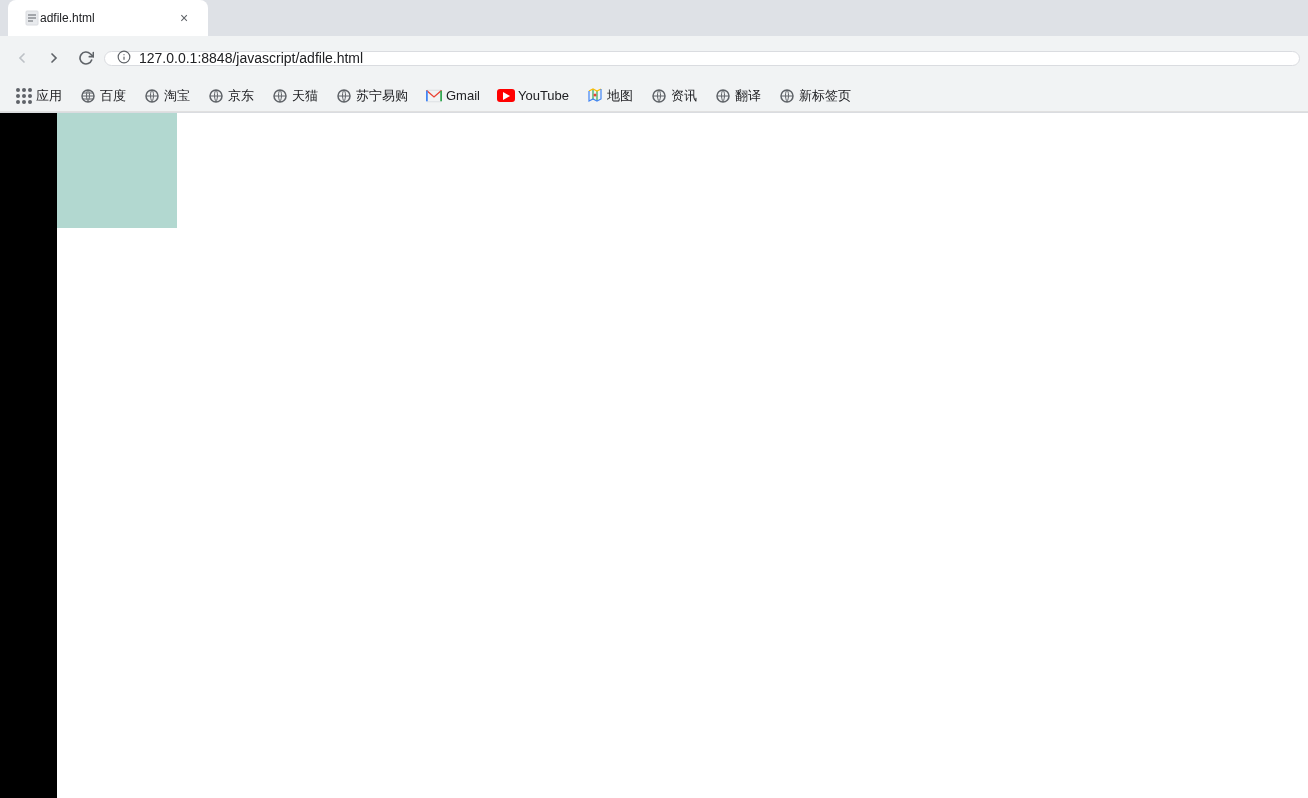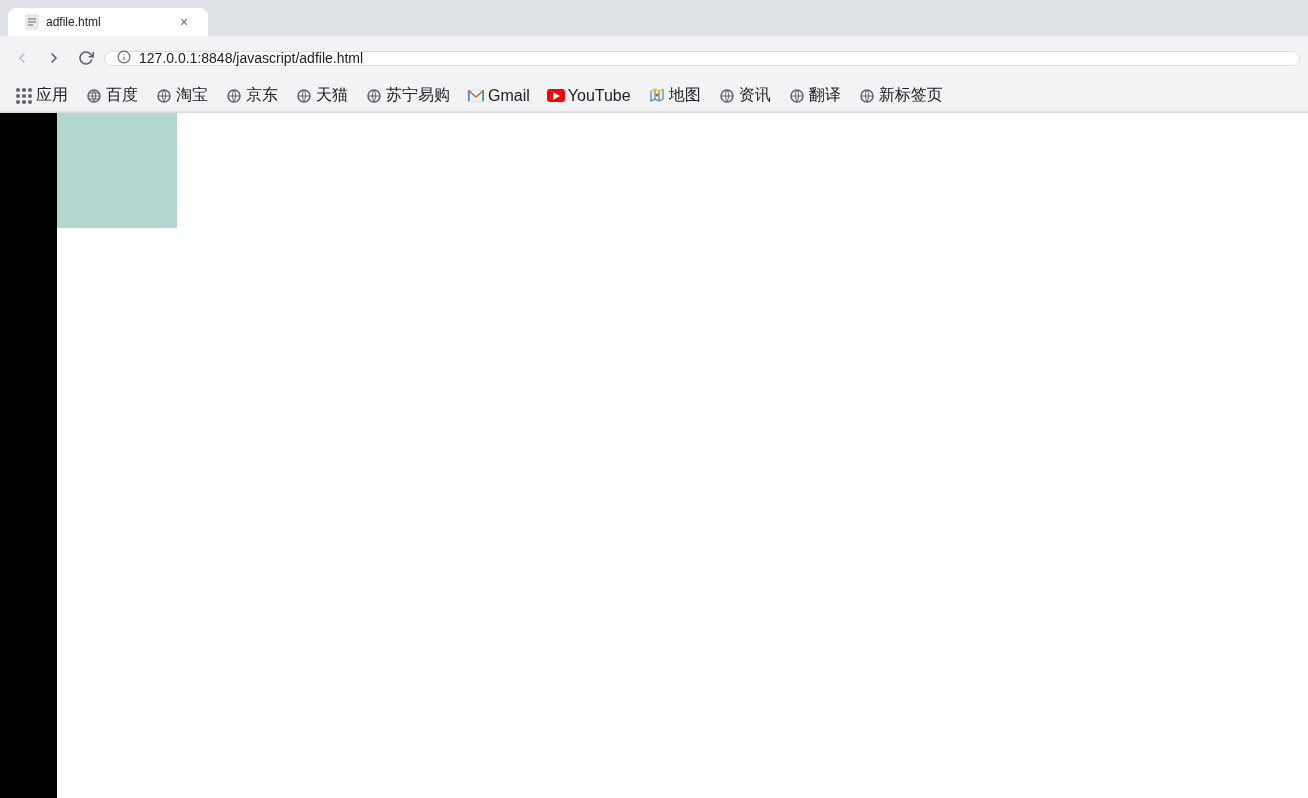--- a/index.html
+++ b/index.html
@@ -37,28 +37,27 @@
       align-items: flex-end;
       padding: 8px 8px 0 8px;
       height: 36px;
       background: #dee1e6;
     }
 
     .tab-active {
       background: #fff;
       border-radius: 8px 8px 0 0;
       padding: 0 16px;
-      height: 28px;
+      height: 36px;
       display: flex;
       align-items: center;
       font-size: 12px;
       color: #202124;
       min-width: 200px;
       max-width: 240px;
-      gap: 6px;
     }
 
     .tab-favicon {
       width: 16px;
       height: 16px;
       flex-shrink: 0;
     }
 
     .tab-title {
       flex: 1;
@@ -146,21 +145,21 @@
       border-bottom: 1px solid #e0e0e0;
     }
 
     .bookmark-item {
       display: flex;
       align-items: center;
       padding: 4px 8px;
       border-radius: 4px;
       cursor: pointer;
       gap: 4px;
-      font-size: 16px;
+      font-size: 13px;
       color: #202124;
       white-space: nowrap;
     }
 
     .bookmark-icon {
       width: 16px;
       height: 16px;
       display: flex;
       align-items: center;
       justify-content: center;

